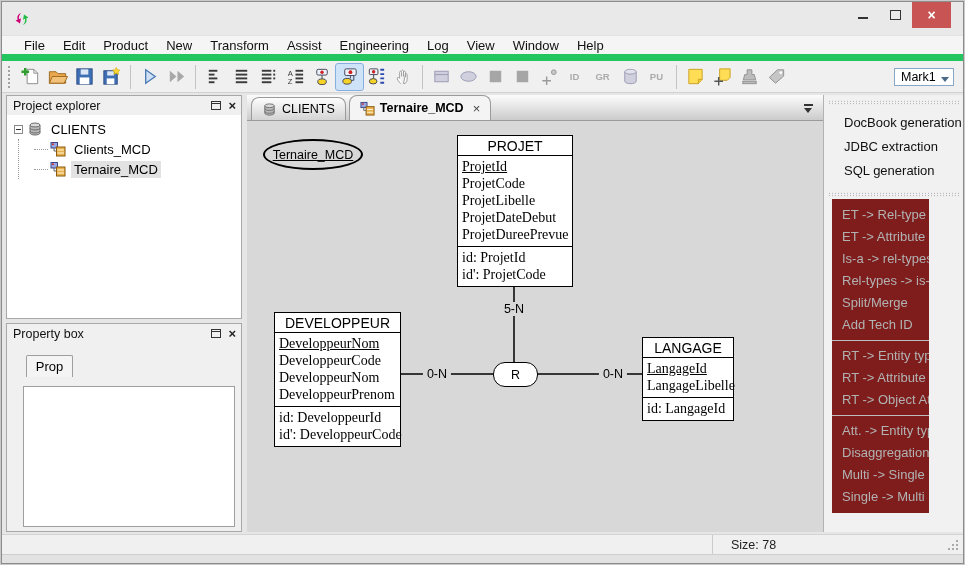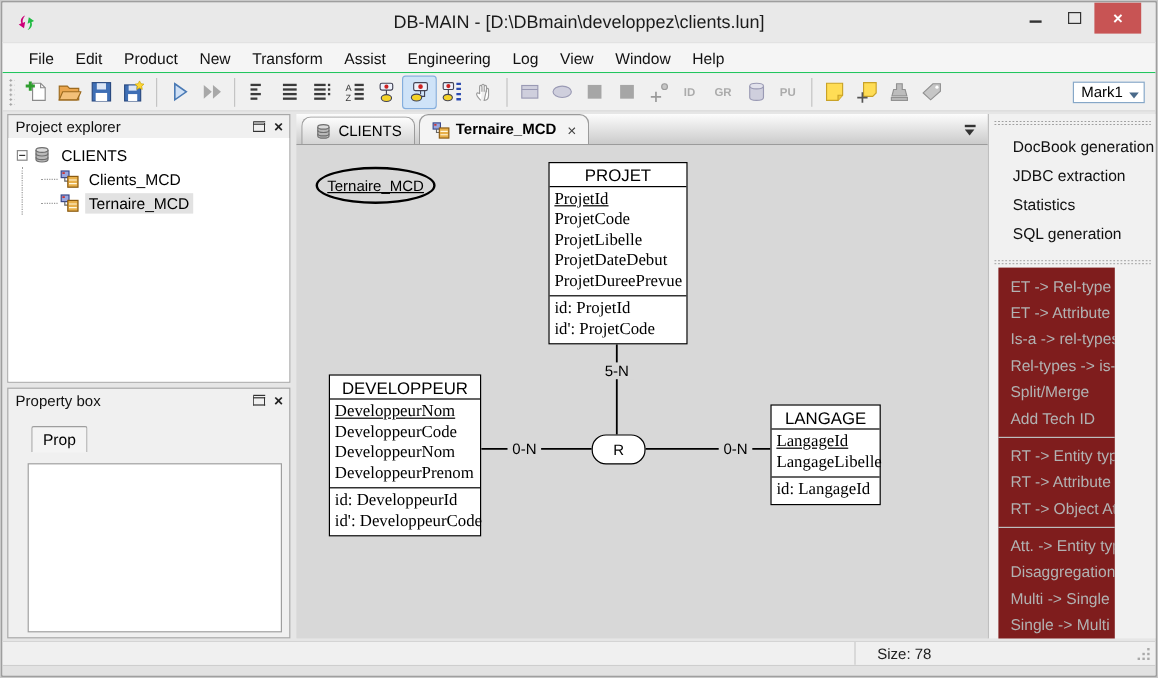--- a/index.html
+++ b/index.html
@@ -10,21 +10,21 @@
   .titlebar{height:33px;background:#e9e9e9;display:flex;align-items:center;position:relative;flex:none;}
   .app-icon{margin-left:11px;width:18px;height:18px;z-index:2;}
   .title-text{position:absolute;left:0;right:0;text-align:center;font-size:15px;color:#1c1c1c;}
   .win-controls{margin-left:auto;display:flex;align-items:flex-start;height:100%;z-index:2;padding-right:12px;}
   .win-btn{width:33px;height:26px;display:flex;align-items:center;justify-content:center;}
   .glyph-min{width:10px;height:2px;background:#333;margin-top:6px;}
   .glyph-max{width:11px;height:10px;border:1.5px solid #333;}
   .win-btn.close{width:39px;background:#c85454;color:#fff;font-size:14px;font-weight:bold;}
 
   
-  .menubar{height:26px;display:flex;align-items:center;background:#f5f5f5;border-top:1px solid #e2e2e2;border-bottom:1px solid #22c55e;padding-left:13px;flex:none;}
+  .menubar{height:26px;display:flex;align-items:center;background:#f5f5f5;border-top:1px solid #e2e2e2;border-bottom:7px solid #22c55e;padding-left:13px;flex:none;}
   .menu-item{padding:3px 9px;font-size:13px;color:#111;}
 
   
   .toolbar{height:32px;background:#f0f0f0;border-bottom:1px solid #d2d2d2;display:flex;align-items:center;padding-left:3px;flex:none;}
   .tb-grip{width:5px;height:24px;margin:0 5px 0 2px;background-image:radial-gradient(#a3a3a3 32%,transparent 34%);background-size:4px 4px;}
   .tbtn{width:27px;height:26px;display:flex;align-items:center;justify-content:center;border-radius:2px;flex:none;}
   .tbtn.selected{background:#cfe3f8;outline:1px solid #84aede;}
   .tbtn svg{width:21px;height:21px;display:block;}
   .tb-sep{width:1px;height:24px;background:#c4c4c4;margin:0 5px;flex:none;}
   .mark-combo{margin-left:auto;margin-right:9px;width:60px;height:18px;border:1px solid #86a7c7;background:#fff;display:flex;align-items:center;font-size:12.5px;padding-left:6px;position:relative;}
@@ -96,21 +96,20 @@
 </head>
 <body>
 
 <div class="window">
 
   <div class="titlebar">
     <svg class="app-icon" viewBox="0 0 18 18">
       <path d="M8 3C5 4 3.6 7 4.8 9.4l-2.2 1 4.4 3.2 1-5.4-2 1C5.5 7.2 6.3 4.9 8 3z" fill="#cc0077"></path>
       <path d="M10 15c3-1 4.4-4 3.2-6.4l2.2-1-4.4-3.2-1 5.4 2-1c.5 2-.3 4.3-2 6.2z" fill="#22bb44"></path>
     </svg>
-    <span class="title-text">DB-MAIN - [D:\DBmain\developpez\clients.lun]</span>
     <div class="win-controls">
       <div class="win-btn">
           <span class="glyph-min"></span>
         </div>
       <div class="win-btn">
           <span class="glyph-max"></span>
         </div>
       <div class="win-btn close">
           <span>×</span>
         </div>
@@ -537,21 +536,20 @@
           <span class="card-label" style="left: 190px; top: 253px;">0-N</span>
           <span class="card-label" style="left: 366px; top: 253px;">0-N</span>
         </div>
     </div>
 
     <div class="right-panel">
       <div class="rp-grip"></div>
       <div class="rp-menu">
           <div class="rp-menu-item">DocBook generation</div>
           <div class="rp-menu-item">JDBC extraction</div>
-          <div class="rp-menu-item">Statistics</div>
           <div class="rp-menu-item">SQL generation</div>
         </div>
       <div class="rp-grip"></div>
       <div class="rp-disabled">
           <div class="rp-d-item">ET -&gt; Rel-type</div>
           <div class="rp-d-item">ET -&gt; Attribute</div>
           <div class="rp-d-item">Is-a -&gt; rel-types</div>
           <div class="rp-d-item">Rel-types -&gt; is-a</div>
           <div class="rp-d-item">Split/Merge</div>
           <div class="rp-d-item">Add Tech ID</div>

